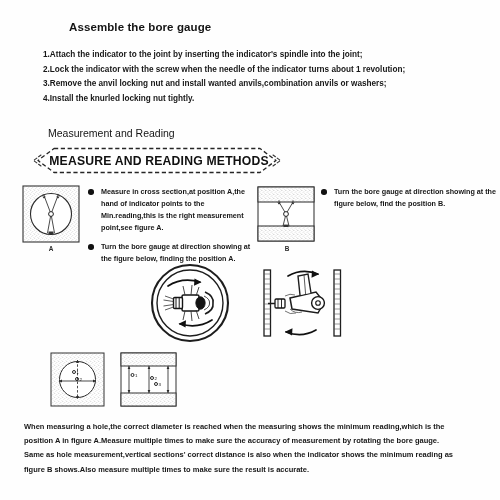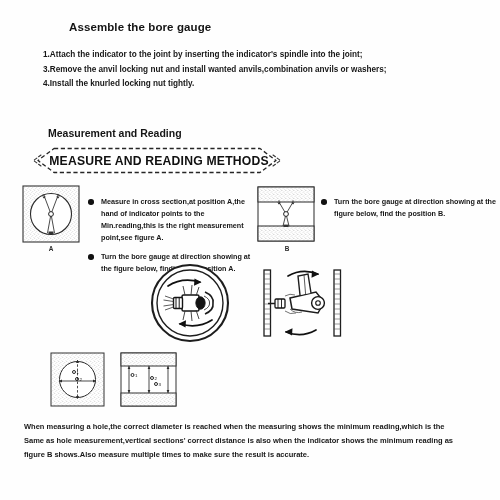--- a/index.html
+++ b/index.html
@@ -30,21 +30,21 @@
     font-weight: 700;
     letter-spacing: 0.1px;
     color: #141414;
     margin-left: 24px;
   }
   .h-measurement {
     position: absolute;
     left: 48px;
     top: 127px;
     font-size: 10.5px;
-    font-weight: 700;
+    font-weight: 400;
     color: #141414;
   }
 
   
   .steps {
     position: absolute;
     left: 43px;
     top: 48px;
     width: 420px;
   }
@@ -96,21 +96,21 @@
   .fig-caption {
     position: absolute;
     font-size: 6.4px;
     font-weight: 700;
     color: #2a2a2a;
     text-align: center;
   }
 
   .bullets {
     position: absolute;
-    top: 11px;
+    top: 1px;
   }
   .bullets-left  { left: 66px; width: 170px; }
   .bullets-right { left: 64px; width: 178px; }
 
   .bullet {
     position: relative;
     padding-left: 13px;
     margin-bottom: 7px;
   }
   .bullet .dot {
@@ -172,20 +172,21 @@
 </style>
 </head>
 <body>
 
 <div class="page">
 
   <div class="h-assemble">Assemble the bore gauge</div>
 
   <div class="steps">
     <div class="step">1.Attach the indicator to the joint by inserting the indicator's spindle into the joint;</div>
+    <div class="step">2.Lock the indicator with the screw when the needle of the indicator turns about 1 revolution;</div>
     <div class="step">3.Remove the anvil locking nut and install wanted anvils,combination anvils or washers;</div>
     <div class="step">4.Install the knurled locking nut tightly.</div>
   </div>
 
   <div class="h-measurement">Measurement and Reading</div>
 
   <div class="banner-wrap">
     <svg width="258" height="29" viewBox="0 0 258 29">
 
       <path d="M13 9 L5.5 14.5 L13 20" fill="none" stroke="#333" stroke-width="1.1" stroke-dasharray="3,2.2" stroke-linecap="round"></path>
@@ -428,17 +429,18 @@
       <circle cx="32" cy="26" r="1.5" fill="none" stroke="#111" stroke-width="0.9"></circle>
       <text x="34.4" y="27.6" font-family="Liberation Sans, sans-serif" font-size="4.4" fill="#111">2</text>
       <circle cx="36" cy="32" r="1.5" fill="none" stroke="#111" stroke-width="0.9"></circle>
       <text x="38.4" y="33.6" font-family="Liberation Sans, sans-serif" font-size="4.4" fill="#111">3</text>
     </svg>
   </div>
 
 
   <div class="bottom-para">
     <div class="line">When measuring a hole,the correct diameter is reached when the measuring shows the minimum reading,which is the</div>
+    <div class="line">position A in figure A.Measure multiple times to make sure the accuracy of measurement by rotating the bore gauge.</div>
     <div class="line">Same as hole measurement,vertical sections' correct distance is also when the indicator shows the minimum reading as</div>
     <div class="line">figure B shows.Also measure multiple times to make sure the result is accurate.</div>
   </div>
 
 </div>
 
 </body></html>

